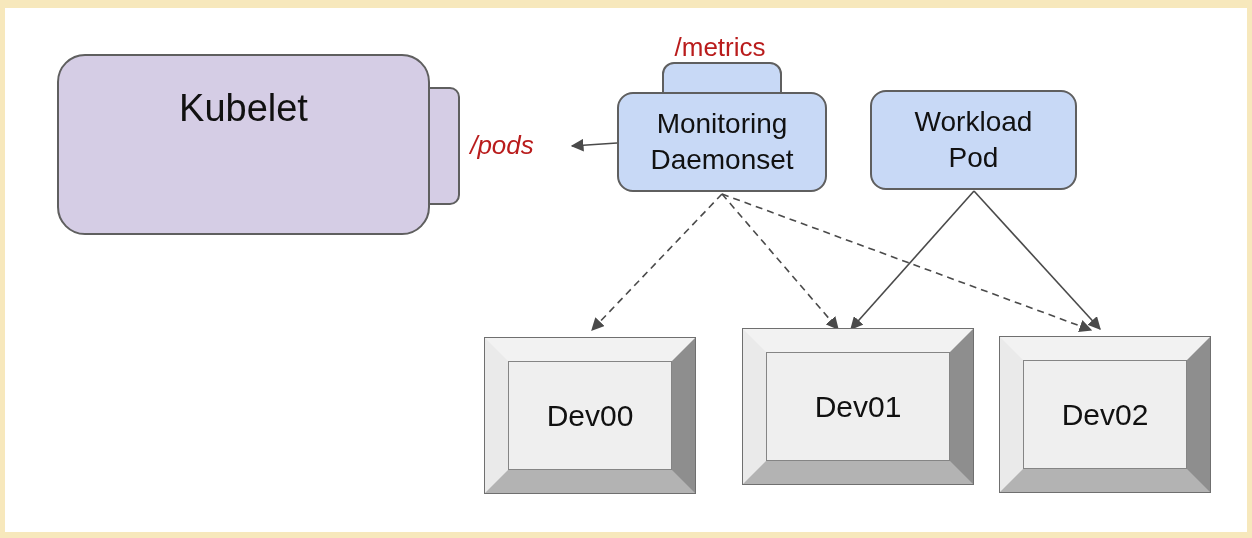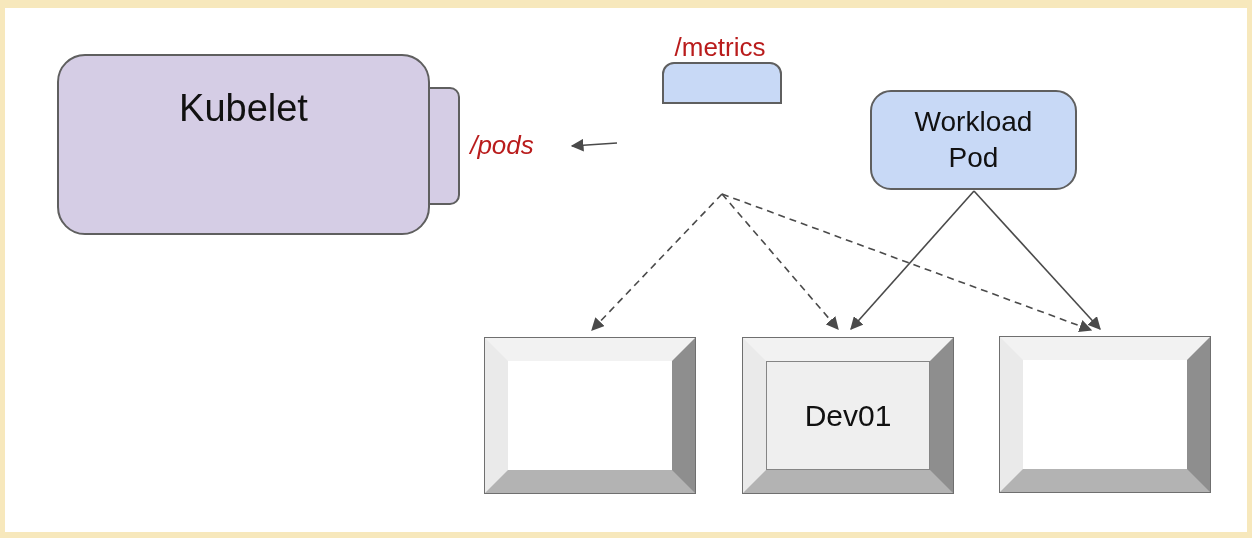--- a/index.html
+++ b/index.html
@@ -97,21 +97,21 @@
     flex-direction: column;
     align-items: center;
     justify-content: center;
   }
   .monitoring-main {
     left: 612px; top: 84px;
     width: 210px; height: 100px;
   }
   .workload-main {
     left: 865px; top: 82px;
-    width: 207px; height: 100px; border-radius: 21px;
+    width: 207px; height: 100px;
   }
   
   .device {
     position: absolute;
     width: 210px; height: 155px;
     outline: 1px solid #6f6f6f;
   }
   .device .bevel {
     position: absolute;
     inset: 0;
@@ -127,21 +127,21 @@
     inset: 23px;
     background: #efefef;
     border: 1px solid #858585;
     display: flex;
     align-items: center;
     justify-content: center;
     font-size: 30px;
     color: #111111;
   }
   .dev00 { left: 480px; top: 330px; }
-  .dev01 { left: 738px; top: 330px; }
+  .dev01 { left: 738px; top: 321px; padding-left: 20px; }
   .dev02 { left: 995px; top: 329px; }
 </style>
 </head>
 <body>
 
 <div class="frame">
   <div class="canvas">
 
     <svg class="edges-layer" viewBox="0 0 1242 524" xmlns="http://www.w3.org/2000/svg">
       <defs>
@@ -161,33 +161,43 @@
     </svg>
 
     <div class="node kubelet-tab"></div>
     <div class="node kubelet-main">
       <span class="node-label">Kubelet</span>
     </div>
     <div class="endpoint-label pods-label">/pods</div>
 
     <div class="node monitoring-tab"></div>
     <div class="endpoint-label metrics-label">/metrics</div>
+    <div class="node blue-node monitoring-main">
+      <span>Monitoring</span>
+      <span>Daemonset</span>
+    </div>
 
     <div class="node blue-node workload-main">
       <span>Workload</span>
       <span>Pod</span>
     </div>
 
     <div class="device dev00">
       <div class="bevel"></div>
+      <div class="face">
+        <span>Dev00</span>
+      </div>
     </div>
     <div class="device dev01">
       <div class="bevel"></div>
       <div class="face">
         <span>Dev01</span>
       </div>
     </div>
     <div class="device dev02">
       <div class="bevel"></div>
+      <div class="face">
+        <span>Dev02</span>
+      </div>
     </div>
 
   </div>
 </div>
 
 </body></html>

